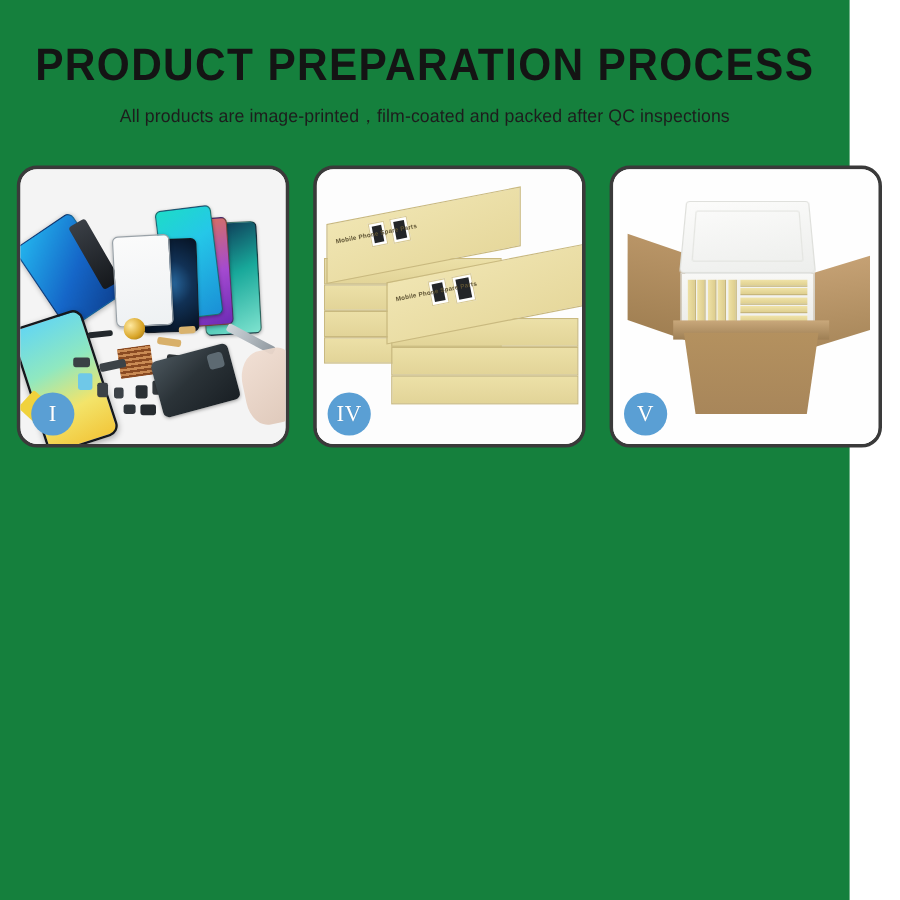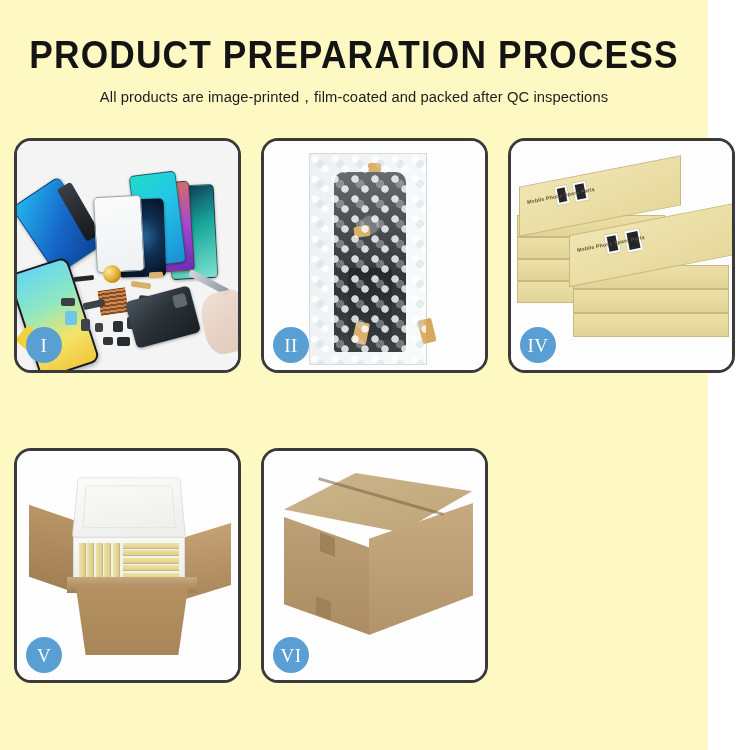--- a/index.html
+++ b/index.html
@@ -2,21 +2,21 @@
 <html><head>
 <meta charset="utf-8">
 <style>
   * { box-sizing: border-box; margin: 0; padding: 0; }
   html, body {
     width: 750px; height: 750px;
     background: #ffffff;
     font-family: "Liberation Sans", sans-serif;
     overflow: hidden;
   }
-  .page { position: relative; width: 708px; height: 750px; background:#fef9c3; }
+  .page { position: relative; width: 708px; height: 750px; background:#15803d; }
 
   
   .header { padding-top: 36px; text-align: center; }
   .title {
     font-family: "Liberation Sans", sans-serif;
     font-size: 38px; font-weight: 700; color: #141414;
     letter-spacing: 1.2px; line-height: 1.05;
     transform: scaleX(0.93); transform-origin: center;
     white-space: nowrap;
   }
@@ -370,35 +370,20 @@
         <div class="sp s11"></div>
         <div class="sp s12"></div>
         <div class="sp s13"></div>
         <div class="ph-back"></div>
         <div class="tweezer"></div>
         <div class="hand"></div>
       </div>
       <div class="badge">I</div>
     </div>
 
-    <div class="panel">
-      <div class="stage">
-        <div class="p2bg"></div>
-        <div class="bag">
-          <div class="darkpart"></div>
-          <div class="tape t1"></div>
-          <div class="tape t2"></div>
-          <div class="tape t3"></div>
-          <div class="tape t4"></div>
-          <div class="bubbles2"></div>
-          <div class="bubbles"></div>
-        </div>
-      </div>
-      <div class="badge">II</div>
-    </div>
 
 
     <div class="panel">
       <div class="stage">
         <div class="p4bg"></div>
         <div class="stack">
           <div class="sbox sb-l4"></div>
           <div class="sbox sb-l3"></div>
           <div class="sbox sb-l2"></div>
           <div class="sbox sb-l1"></div>
@@ -462,27 +447,15 @@
             <div class="ybox-h"></div>
             <div class="ybox-h"></div>
           </div>
         </div>
         <div class="c5-rim"></div>
         <div class="c5-body"></div>
       </div>
       <div class="badge">V</div>
     </div>
 
-    <div class="panel">
-      <div class="stage">
-        <div class="p6bg"></div>
-        <div class="c6-top"></div>
-        <div class="c6-left"></div>
-        <div class="c6-right"></div>
-        <div class="c6-seam"></div>
-        <div class="c6-tape1"></div>
-        <div class="c6-tape2"></div>
-      </div>
-      <div class="badge">VI</div>
-    </div>
 
   </div>
 </div>
 
 </body></html>

